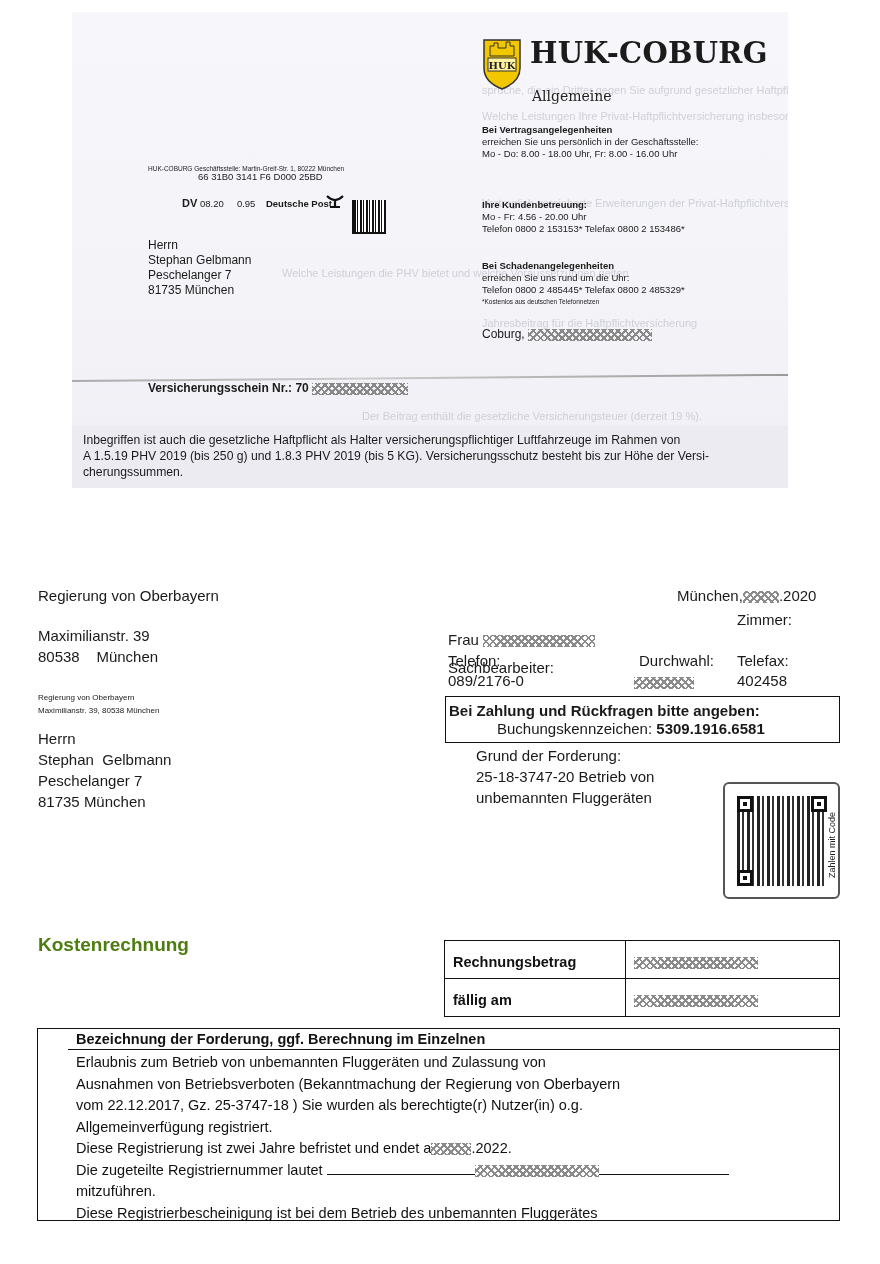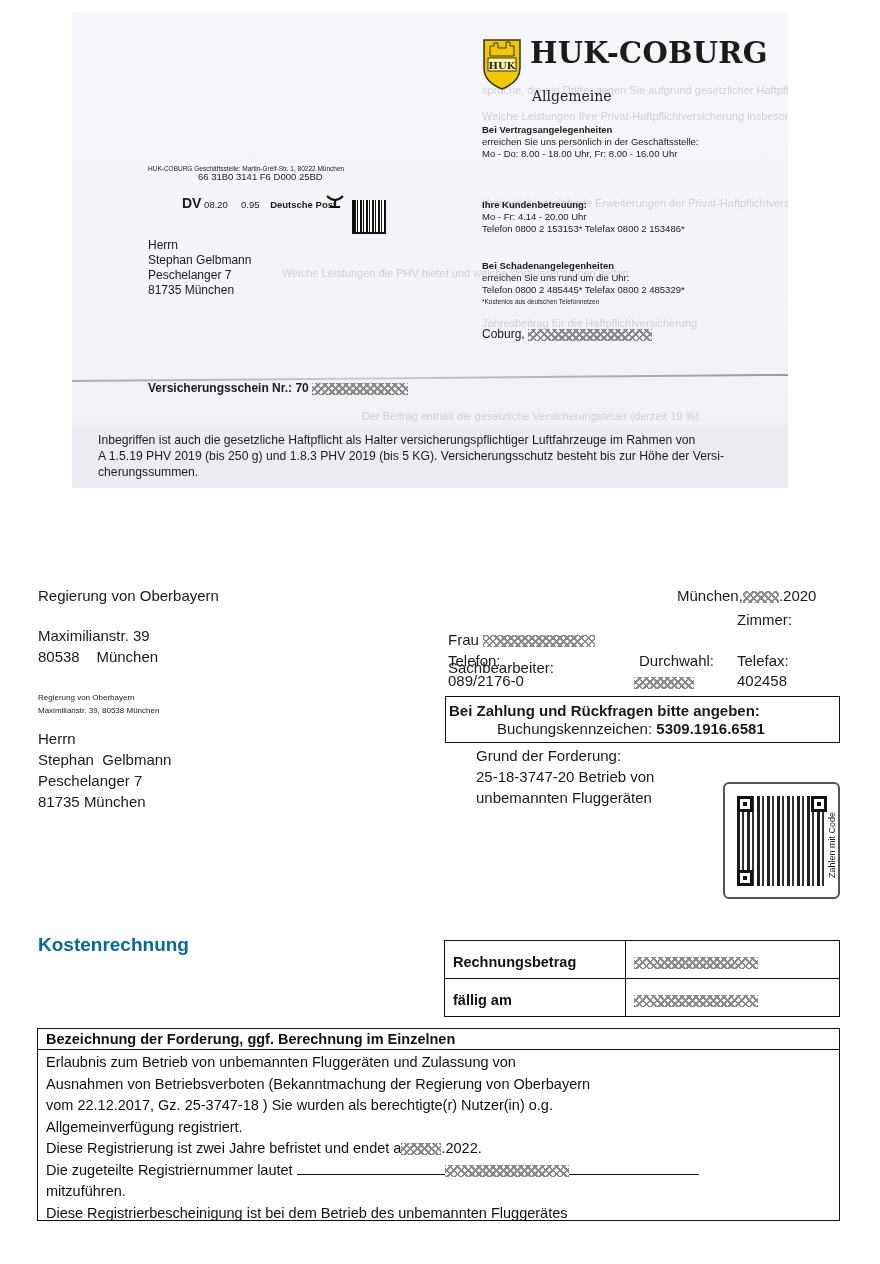--- a/index.html
+++ b/index.html
@@ -51,25 +51,25 @@
   .qr-inner {
     position: absolute; left: 12px; top: 12px; width: 90px; height: 90px;
     background:
       repeating-linear-gradient(90deg, #222 0 3px, #fff 3px 5px, #333 5px 7px, #fff 7px 10px),
       repeating-linear-gradient(0deg, rgba(255,255,255,.75) 0 3px, transparent 3px 6px);
   }
   .qr-finder { position: absolute; width: 16px; height: 16px; border: 3px solid #111; background: #fff; }
   .qr-finder::after { content: ""; position: absolute; left: 3px; top: 3px; width: 4px; height: 4px; background: #111; }
   .qr-label { position: absolute; left: 100px; top: 90px; transform: rotate(-90deg); transform-origin: left top; font-size: 9px; color: #222; white-space: nowrap; }
 
-  .kosten-title { position: absolute; left: 38px; top: 934px; font-size: 19px; font-weight: bold; color: #0369a1; }
+  .kosten-title { position: absolute; left: 38px; top: 934px; font-size: 19px; font-weight: bold; color: #4d7c0f; }
   .due-table { position: absolute; left: 444px; top: 940px; width: 396px; border-collapse: collapse; }
   .due-table td { border: 1px solid #111; height: 38px; font-size: 14.5px; font-weight: bold; padding: 4px 8px 0 8px; }
   .due-table td.k { width: 181px; }
-  .desc-box { position: absolute; left: 37px; top: 1028px; width: 803px; height: 193px; border: 1px solid #111; }
+  .desc-box { position: absolute; left: 37px; top: 1028px; width: 803px; height: 193px; border: 1px solid #111; padding-left: 30px; }
   .desc-head { height: 21px; border-bottom: 1px solid #111; font-size: 14.5px; font-weight: bold; padding: 2px 0 0 8px; }
   .desc-body { padding: 2px 0 0 8px; font-size: 14.5px; line-height: 21.5px; color: #111; }
   .desc-line { white-space: nowrap; }
   .uline { display: inline-block; border-bottom: 1px solid #111; height: 14px; vertical-align: baseline; }
 </style>
 </head>
 <body>
 
 <div class="scan">
 
@@ -92,42 +92,42 @@
   <div class="abs s9" style="left:410px;top:112px;">
     <div class="s-bold">Bei Vertragsangelegenheiten</div>
     <div>erreichen Sie uns persönlich in der Geschäftsstelle:</div>
     <div>Mo - Do: 8.00 - 18.00 Uhr, Fr: 8.00 - 16.00 Uhr</div>
   </div>
 
   <div class="abs tiny" style="left:76px;top:153px;">HUK-COBURG Geschäftsstelle: Martin-Greif-Str. 1, 80222 München</div>
 
   <div class="abs s9" style="left:126px;top:159px;">66 31B0 3141 F6 D000 25BD</div>
   <div class="abs s9" style="left:110px;top:185px;">
-    <span class="s-bold" style="font-size:14px;">DV</span>
+    <span class="s-bold" style="font-size:11px;">DV</span>
     <span>08.20</span>
     &nbsp;&nbsp;&nbsp;
     <span>0.95</span>
     &nbsp;&nbsp;
     <span class="s-bold">Deutsche Post</span>
   </div>
   <svg class="abs" style="left:254px;top:182px;" width="18" height="14" viewBox="0 0 18 14">
     <path d="M1 2 Q9 10 17 2 M9 6 L9 13 M4 13 L14 13" stroke="#111" stroke-width="2.2" fill="none"></path>
   </svg>
   <div class="matrix" style="left:280px;top:188px;"></div>
 
   <div class="abs s12" style="left:76px;top:226px;">
     <div>Herrn</div>
     <div>Stephan Gelbmann</div>
     <div>Peschelanger 7</div>
     <div>81735 München</div>
   </div>
 
   <div class="abs s9" style="left:410px;top:187px;">
     <div class="s-bold">Ihre Kundenbetreuung:</div>
-    <div>Mo - Fr: 4.14 - 20.00 Uhr</div>
+    <div>Mo - Fr: 4.56 - 20.00 Uhr</div>
     <div>Telefon 0800 2 153153* Telefax 0800 2 153486*</div>
   </div>
 
   <div class="abs s9" style="left:410px;top:248px;">
     <div class="s-bold">Bei Schadenangelegenheiten</div>
     <div>erreichen Sie uns rund um die Uhr:</div>
     <div>Telefon 0800 2 485445* Telefax 0800 2 485329*</div>
     <div class="tiny">*Kostenlos aus deutschen Telefonnetzen</div>
   </div>
 
@@ -137,21 +137,21 @@
   </div>
 
   <div class="fold-line"></div>
 
   <div class="abs s12 s-bold" style="left:76px;top:369px;">
     <span>Versicherungsschein Nr.: 70</span>
     <span class="redact" style="width:96px;"></span>
   </div>
 
   <div class="note-band"></div>
-  <div class="abs s12" style="left:26px;top:420px;line-height:16px;font-size:12.2px;">
+  <div class="abs s12" style="left:11px;top:420px;line-height:16px;font-size:12.2px;">
     <div>Inbegriffen ist auch die gesetzliche Haftpflicht als Halter versicherungspflichtiger Luftfahrzeuge im Rahmen von</div>
     <div>A 1.5.19 PHV 2019 (bis 250 g) und 1.8.3 PHV 2019 (bis 5 KG). Versicherungsschutz besteht bis zur Höhe der Versi-</div>
     <div>cherungssummen.</div>
   </div>
 </div>
 
 <div class="abs r14" style="left:38px;top:585px;">Regierung von Oberbayern</div>
 <div class="abs r14" style="left:38px;top:625px;">
   <div>Maximilianstr. 39</div>
   <div style="white-space:pre;">80538    München</div>

